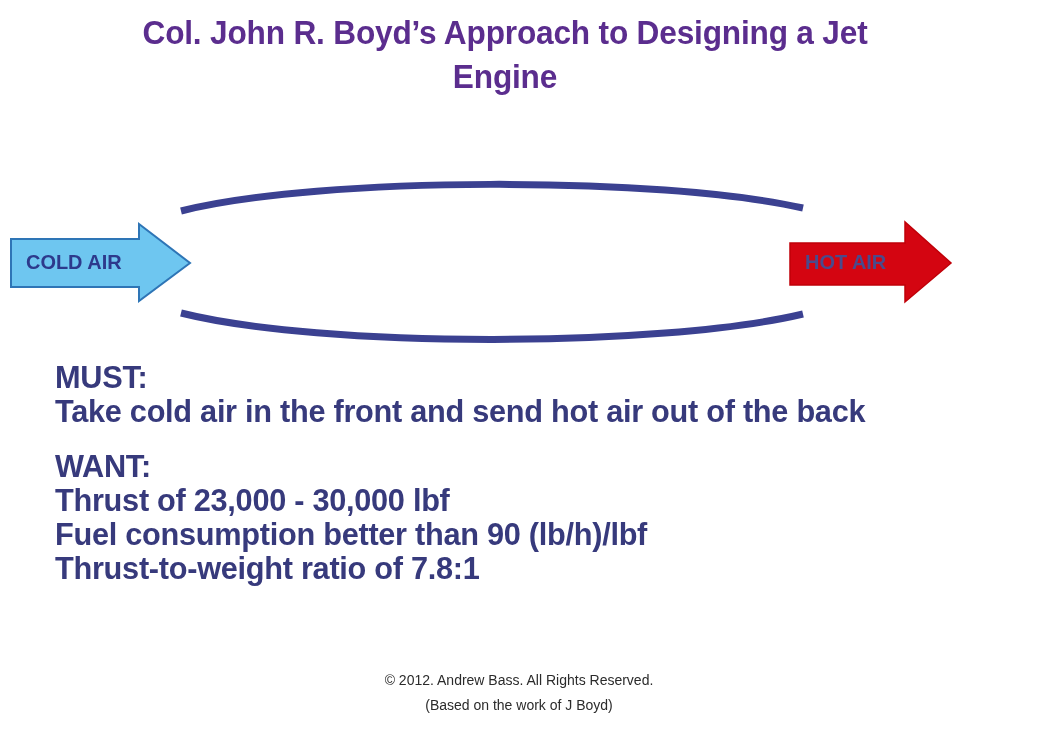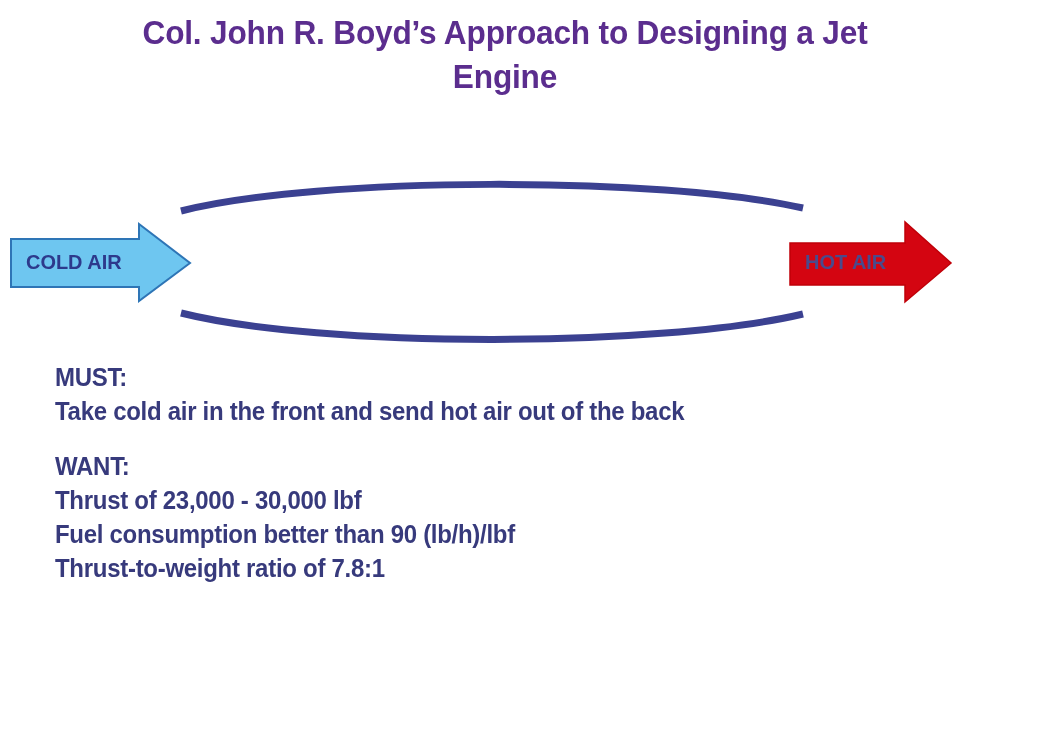--- a/index.html
+++ b/index.html
@@ -71,21 +71,21 @@
 
   
   #body-text {
     position: absolute;
     left: 55px;
     top: 360px;
     width: 900px;
     color: #373A7C;
     font-family: "Liberation Sans", sans-serif;
     font-weight: bold;
-    font-size: 25px;
+    font-size: 32px;
     line-height: 34px;
     letter-spacing: -0.3px;
   }
   #body-text .txt-line {
     transform: scaleX(0.96);
     transform-origin: 0 50%;
     white-space: nowrap;
   }
   #body-text .gap {
     height: 21px;
@@ -134,15 +134,17 @@
 
     <div class="gap"></div>
 
     <div class="txt-line">WANT:</div>
     <div class="txt-line">Thrust of 23,000 - 30,000 lbf</div>
     <div class="txt-line">Fuel consumption better than 90 (lb/h)/lbf</div>
     <div class="txt-line">Thrust-to-weight ratio of 7.8:1</div>
   </div>
 
   <div id="footer">
+    <div>© 2012.  Andrew Bass.  All Rights Reserved.</div>
+    <div>(Based on the work of J Boyd)</div>
   </div>
 
 </div>
 
 </body></html>

